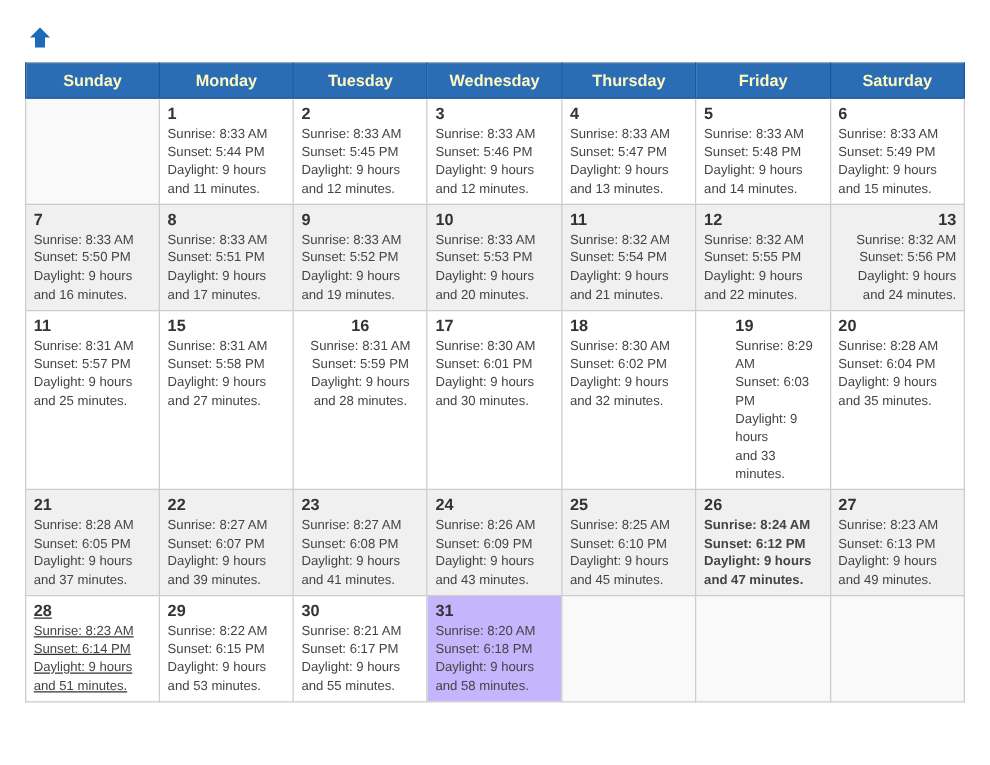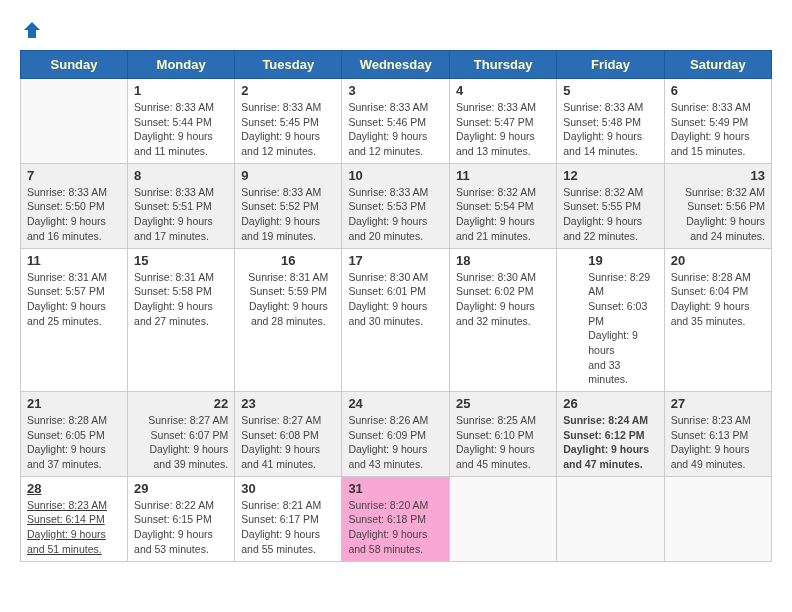--- a/index.html
+++ b/index.html
@@ -269,21 +269,21 @@
         </td>
       </tr>
       <tr>
         <td style="background-color: rgb(240, 240, 240);">
           <div class="day-number">21</div>
           <div class="day-info" style="white-space: pre-line;">Sunrise: 8:28 AM
 Sunset: 6:05 PM
 Daylight: 9 hours
 and 37 minutes.</div>
         </td>
-        <td style="background-color: rgb(240, 240, 240); text-align: right;">
+        <td style="background-color: rgb(240, 240, 240);">
           <div class="day-number">22</div>
           <div class="day-info" style="white-space: pre-line;">Sunrise: 8:27 AM
 Sunset: 6:07 PM
 Daylight: 9 hours
 and 39 minutes.</div>
         </td>
         <td style="background-color: rgb(240, 240, 240);">
           <div class="day-number">23</div>
           <div class="day-info" style="white-space: pre-line;">Sunrise: 8:27 AM
 Sunset: 6:08 PM
@@ -334,21 +334,21 @@
 Daylight: 9 hours
 and 53 minutes.</div>
         </td>
         <td style="background-color: rgb(255, 255, 255);">
           <div class="day-number">30</div>
           <div class="day-info" style="white-space: pre-line;">Sunrise: 8:21 AM
 Sunset: 6:17 PM
 Daylight: 9 hours
 and 55 minutes.</div>
         </td>
-        <td style="background-color: #f9a8d4;">
+        <td style="background-color: #c4b5fd;">
           <div class="day-number">31</div>
           <div class="day-info" style="white-space: pre-line;">Sunrise: 8:20 AM
 Sunset: 6:18 PM
 Daylight: 9 hours
 and 58 minutes.</div>
         </td>
         <td class="empty" style="background-color: rgb(249, 249, 249);"></td>
         <td class="empty" style="background-color: rgb(249, 249, 249);"></td>
         <td class="empty" style="background-color: rgb(249, 249, 249);"></td>
       </tr>

